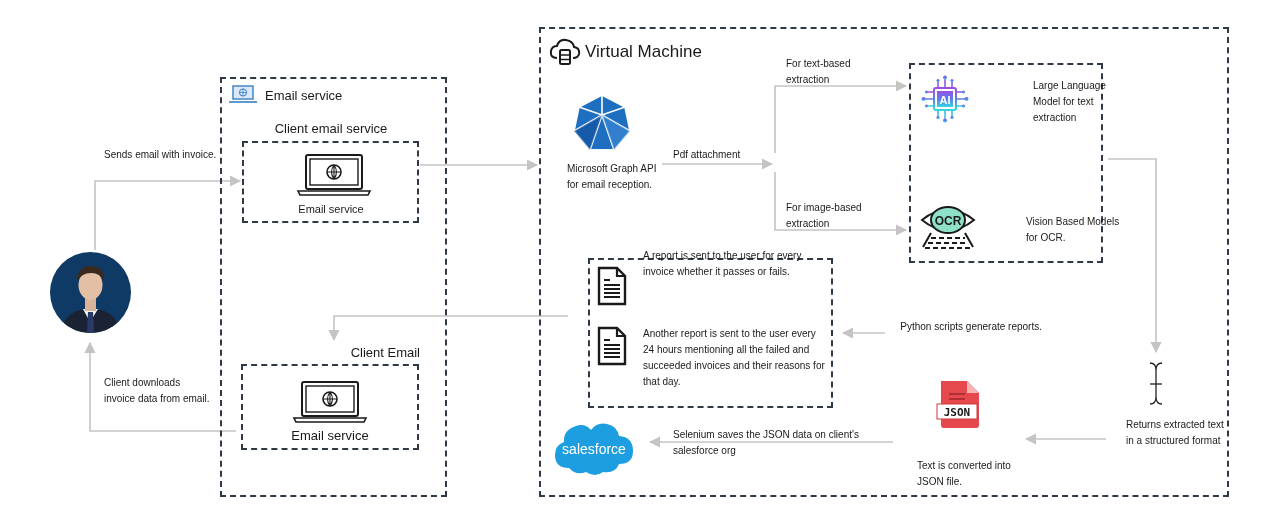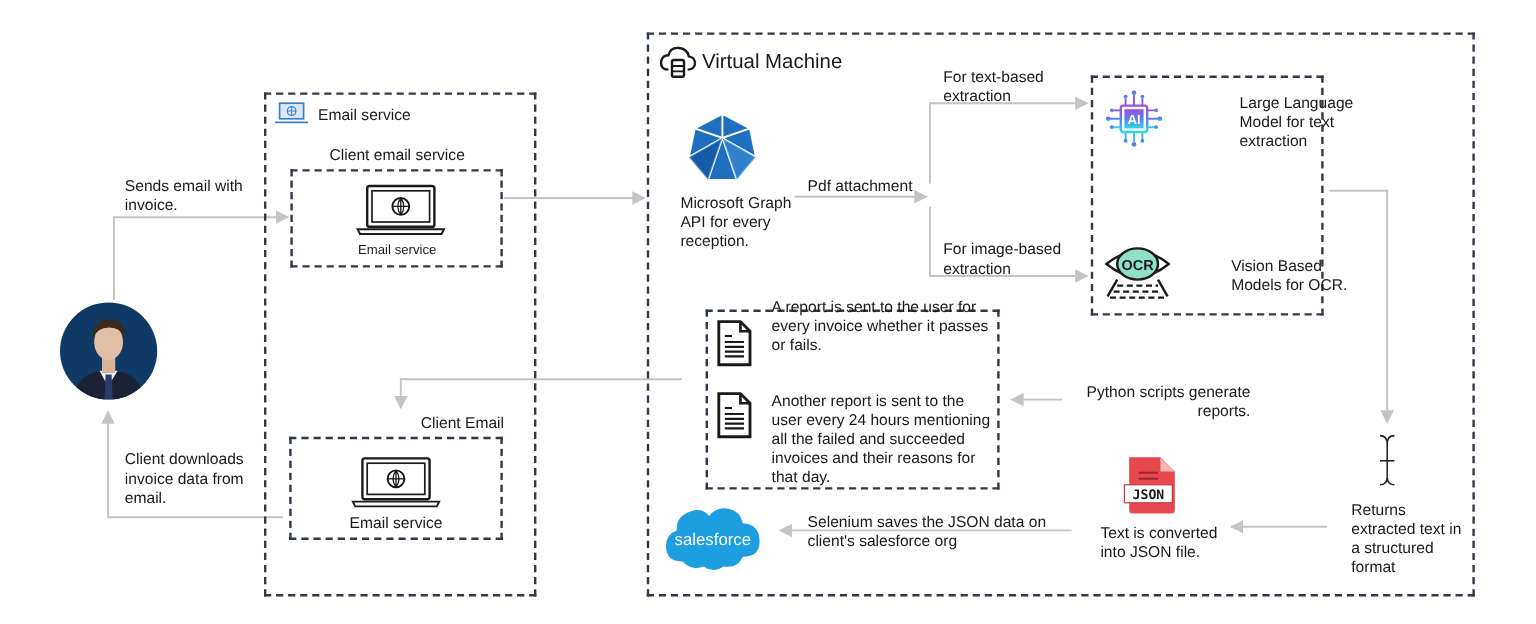--- a/index.html
+++ b/index.html
@@ -1,19 +1,19 @@
 <!DOCTYPE html>
 <html><head>
 <meta charset="utf-8">
 <style>
   html,body{margin:0;padding:0;background:#ffffff;}
   body{width:1280px;height:520px;position:relative;overflow:hidden;font-family:"Liberation Sans",sans-serif;color:#1a1a1a;}
   .abs{position:absolute;}
   .dash{border:2px dashed #2f3a46;box-sizing:border-box;}
-  .lbl{font-size:13px;line-height:16px;color:#1a1a1a;}
+  .lbl{font-size:10px;line-height:16px;color:#1a1a1a;}
   .title{font-size:13px;line-height:16px;}
   .vm-title{font-size:17px;line-height:24px;}
   svg.wires{position:absolute;left:0;top:0;}
   .icon{position:absolute;}
 </style>
 </head>
 <body>
 
 <svg class="wires" width="1280" height="520">
   <defs>
@@ -118,21 +118,21 @@
   <svg width="60" height="60" viewBox="0 0 60 60">
     <polygon points="30,2 53,14 58,38 42,57 18,57 2,38 7,14" fill="#1f6fc0"></polygon>
     <g stroke="#ffffff" stroke-width="1.6" fill="none">
       <polygon points="30,2 53,14 58,38 42,57 18,57 2,38 7,14"></polygon>
       <path d="M7,14 L30,22 L53,14 M30,2 L30,22 M30,22 L18,57 M30,22 L42,57 M2,38 L18,57 M58,38 L42,57 M30,22 L2,38 M30,22 L58,38 M18,57 L42,57"></path>
     </g>
     <polygon points="30,22 18,57 2,38" fill="#0f4f99" opacity="0.6"></polygon>
     <polygon points="30,22 42,57 58,38" fill="#3d8ad6" opacity="0.6"></polygon>
   </svg>
 </div>
-<div class="abs lbl" style="left:567px;top:161px;width:100px;">Microsoft Graph API for every reception.</div>
+<div class="abs lbl" style="left:567px;top:161px;width:100px;">Microsoft Graph API for email reception.</div>
 
 <div class="abs lbl" style="left:673px;top:147px;text-align:center;">Pdf attachment</div>
 <div class="abs lbl" style="left:786px;top:56px;width:100px;">For text-based extraction</div>
 <div class="abs lbl" style="left:786px;top:200px;width:110px;">For image-based extraction</div>
 
 <div class="abs dash" style="left:909px;top:63px;width:194px;height:200px;"></div>
 <div class="icon" style="left:920px;top:74px;">
   <svg width="50" height="50" viewBox="0 0 50 50">
     <defs>
       <linearGradient id="aig" x1="0" y1="0" x2="0" y2="1">
@@ -201,21 +201,21 @@
 
 <div class="icon" style="left:935px;top:379px;">
   <svg width="46" height="50" viewBox="0 0 46 50">
     <path d="M6,2 L32,2 L44,14 L44,46 Q44,49 41,49 L9,49 Q6,49 6,46 Z" fill="#e5484d"></path>
     <path d="M32,2 L32,14 L44,14 Z" fill="#f5b3b5"></path>
     <path d="M14,15 L30,15 M14,20 L30,20" stroke="#9e2429" stroke-width="1.6"></path>
     <rect x="2" y="25" width="40" height="15" fill="#ffffff" stroke="#c93a3f" stroke-width="1"></rect>
     <text x="22" y="37" text-anchor="middle" font-family="DejaVu Sans Mono, monospace" font-size="11" font-weight="bold" fill="#1a1a1a">JSON</text>
   </svg>
 </div>
-<div class="abs lbl" style="left:917px;top:436px;width:110px;">Text is converted into JSON file.</div>
+<div class="abs lbl" style="left:917px;top:458px;width:110px;">Text is converted into JSON file.</div>
 
 <div class="icon" style="left:551px;top:418px;text-decoration:underline;">
   <svg width="86" height="60" viewBox="0 0 86 60">
     <path d="M18,50 Q4,50 4,37 Q4,27 13,24 Q12,12 25,8 Q34,5 40,12 Q46,4 56,6 Q66,8 68,18 Q82,19 82,33 Q82,46 68,46 Q64,56 52,54 Q44,60 35,54 Q25,58 18,50 Z" fill="#1d9ee0"></path>
     <text x="43" y="36" text-anchor="middle" font-family="Liberation Sans, sans-serif" font-size="14" fill="#ffffff">salesforce</text>
   </svg>
 </div>
 <div class="abs lbl" style="left:673px;top:427px;width:200px;">Selenium saves the JSON data on client's salesforce org</div>
 
 </body></html>

